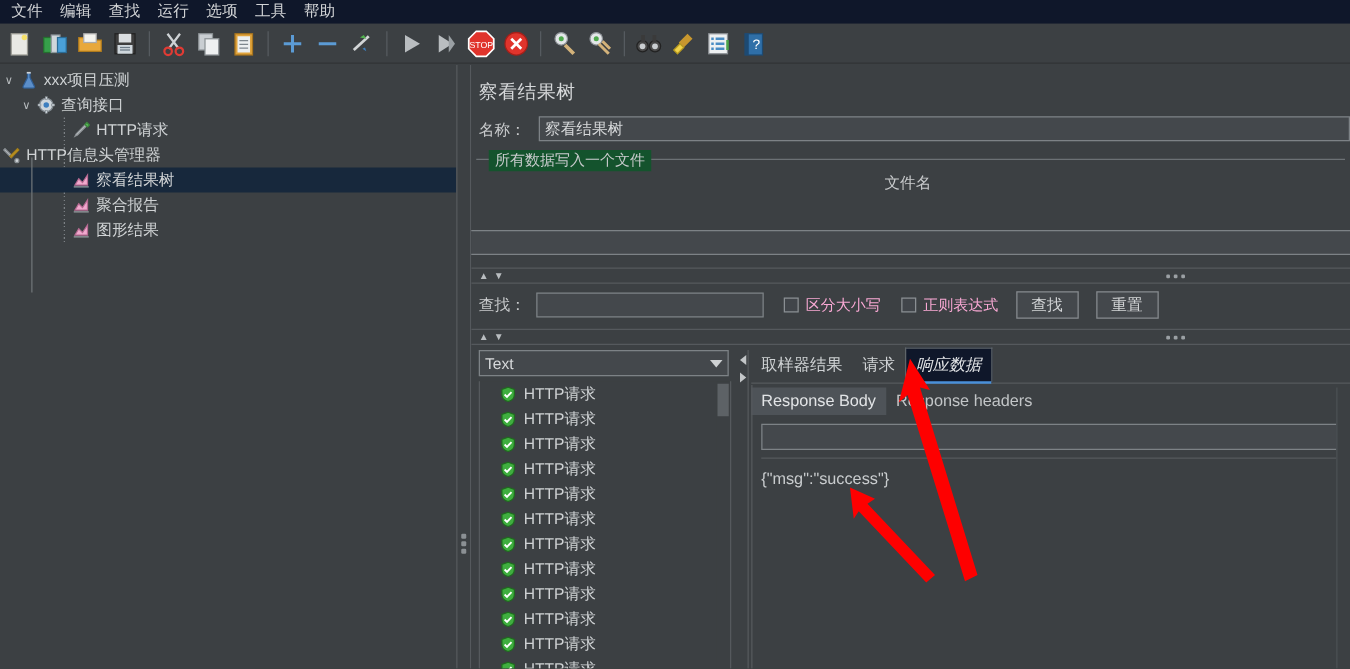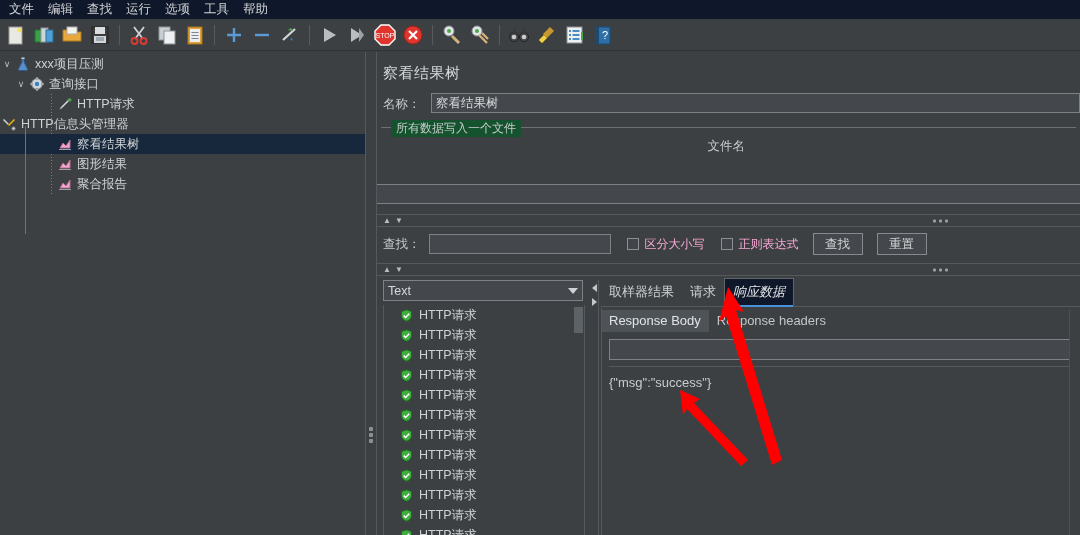--- a/index.html
+++ b/index.html
@@ -680,31 +680,31 @@
           <div class="tree-label">察看结果树</div>
         </div>
 
         <div class="tree-row" style="padding-left:56px;">
           <div class="tree-ico">
             <svg width="14" height="14" viewBox="0 0 14 14">
               <path d="M1 12h12v1H1z" fill="#9aa0a4"></path>
               <path d="M2 11l3-5 3 3 4-6v8z" fill="#f0a8cd" stroke="#b66a92"></path>
             </svg>
           </div>
-          <div class="tree-label">图形结果</div>
+          <div class="tree-label">聚合报告</div>
         </div>
 
         <div class="tree-row" style="padding-left:56px;">
           <div class="tree-ico">
             <svg width="14" height="14" viewBox="0 0 14 14">
               <path d="M1 12h12v1H1z" fill="#9aa0a4"></path>
               <path d="M2 11l3-5 3 3 4-6v8z" fill="#f0a8cd" stroke="#b66a92"></path>
             </svg>
           </div>
-          <div class="tree-label">聚合报告</div>
+          <div class="tree-label">图形结果</div>
         </div>
       </div>
 
       <div style="position:absolute; left:25px; top:74px; height:108px; width:1px; background:#6f7478;"></div>
     </div>
   </div>
 
   <div class="splitter">
     <div class="grip">
       <i></i>

